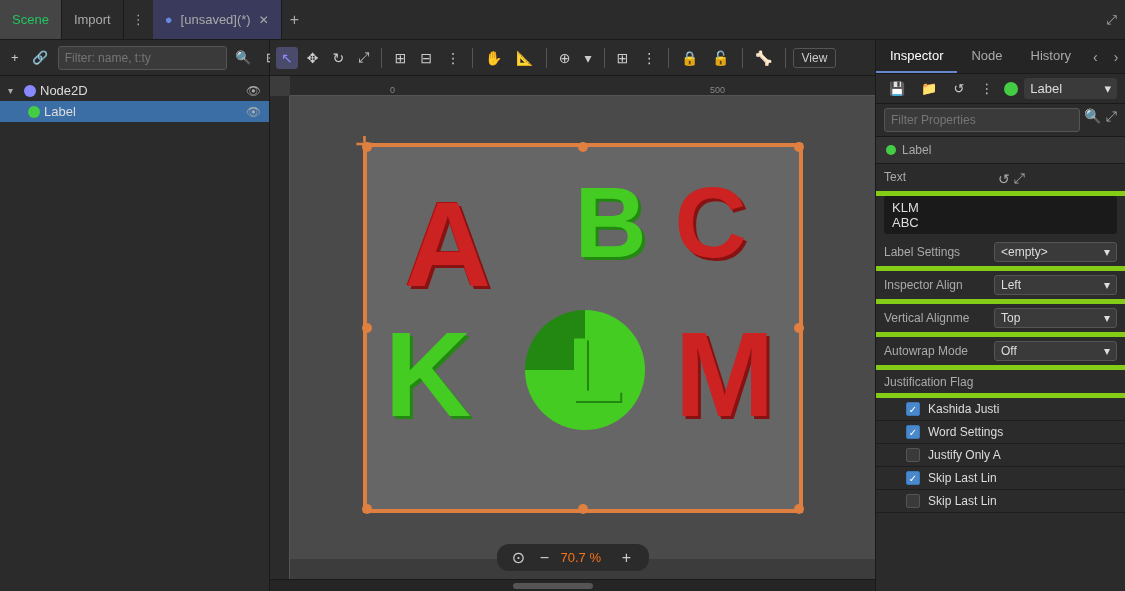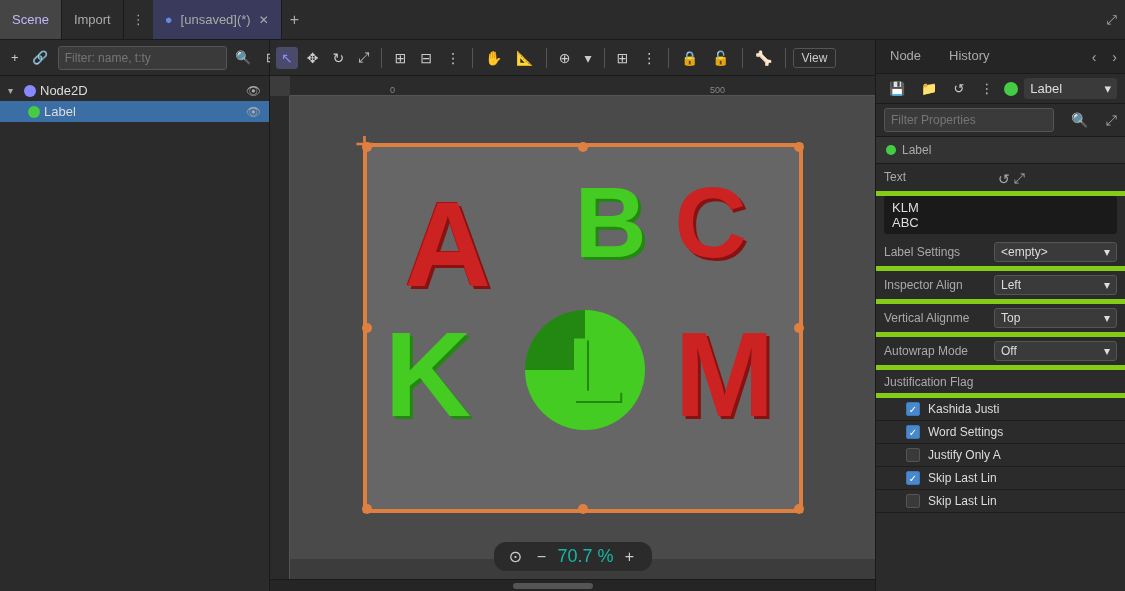--- a/index.html
+++ b/index.html
@@ -1,21 +1,21 @@
 <!DOCTYPE html>
 <html><head>
   <meta charset="utf-8">
   <style>
     * { box-sizing: border-box; margin: 0; padding: 0; }
     body { background: #2b2b2b; font-family: 'Segoe UI', Arial, sans-serif; font-size: 13px; color: #ddd; width: 1125px; height: 591px; overflow: hidden; display: flex; flex-direction: column; }
 
     
     .top-bar { display: flex; align-items: center; background: #2b2b2b; height: 40px; border-bottom: 1px solid #1a1a1a; }
     .tab { display: flex; align-items: center; padding: 0 12px; height: 100%; background: #3c3c3c; border-right: 1px solid #1a1a1a; color: #ccc; font-size: 13px; gap: 6px; cursor: pointer; }
-    .tab.active { background: #454545; color: #c4b5fd; }
+    .tab.active { background: #454545; color: #22c55e; }
     .tab-import { background: transparent; color: #aaa; }
     .tab-dots { color: #aaa; padding: 0 8px; cursor: pointer; }
     .tab-unsaved { display: flex; align-items: center; background: #3a3a5c; color: #aaa; padding: 0 12px; gap: 8px; cursor: pointer; }
     .tab-close { color: #aaa; cursor: pointer; font-size: 12px; }
     .tab-add { color: #aaa; padding: 0 8px; cursor: pointer; font-size: 16px; }
     .tab-maximize { margin-left: auto; padding: 0 8px; cursor: pointer; color: #aaa; }
 
     
     .main { display: flex; flex: 1; overflow: hidden; }
 
@@ -67,35 +67,35 @@
     .handle.tr { top: 0; left: 100%; }
     .handle.ml { top: 50%; left: 0; }
     .handle.mr { top: 50%; left: 100%; }
     .handle.bl { top: 100%; left: 0; }
     .handle.bm { top: 100%; left: 50%; }
     .handle.br { top: 100%; left: 100%; }
 
     
     .zoom-bar { position: absolute; bottom: 8px; left: 50%; transform: translateX(-50%); display: flex; align-items: center; gap: 6px; background: #2b2b2b; border-radius: 12px; padding: 4px 12px; }
     .zoom-btn { background: none; border: none; color: #ccc; cursor: pointer; font-size: 16px; width: 20px; text-align: center; }
-    .zoom-label { color: #14b8a6; font-size: 18px; min-width: 50px; }
+    .zoom-label { color: #f97316; font-size: 13px; min-width: 50px; }
 
     
     .inspector-panel { width: 250px; background: #2b2b2b; border-left: 1px solid #1a1a1a; display: flex; flex-direction: column; overflow: hidden; }
     .inspector-tabs { display: flex; align-items: center; background: #252525; border-bottom: 1px solid #1a1a1a; }
     .ins-tab { padding: 8px 14px; cursor: pointer; color: #aaa; font-size: 13px; border-bottom: 2px solid transparent; }
     .ins-tab.active { color: #fff; border-bottom: 2px solid #6688cc; }
     .ins-nav { display: flex; margin-left: auto; }
     .ins-nav-btn { background: none; border: none; color: #aaa; cursor: pointer; padding: 4px 8px; font-size: 14px; }
 
     .ins-node-bar { display: flex; align-items: center; padding: 4px 8px; gap: 6px; border-bottom: 1px solid #1a1a1a; }
     .ins-node-icon { width: 14px; height: 14px; background: #44cc44; border-radius: 50%; }
     .ins-node-select { flex: 1; background: #3a3a3a; border: none; color: #ddd; padding: 3px 6px; border-radius: 3px; cursor: pointer; font-size: 13px; display: flex; align-items: center; justify-content: space-between; }
 
-    .filter-bar { display: flex; align-items: center; padding: 4px 8px; border-bottom: 1px solid #1a1a1a; gap: 17px; }
+    .filter-bar { display: flex; align-items: flex-start; padding: 4px 8px; border-bottom: 1px solid #1a1a1a; gap: 4px; }
     .filter-bar input { flex: 1; background: #3a3a3a; border: 1px solid #555; border-radius: 3px; color: #ddd; padding: 2px 6px; font-size: 12px; height: 24px; }
     .filter-expand { background: none; border: none; color: #aaa; cursor: pointer; font-size: 14px; }
 
     .section-header { padding: 6px 10px; font-size: 12px; color: #aaa; display: flex; align-items: center; gap: 6px; background: #333; border-bottom: 1px solid #1a1a1a; }
     .section-icon { width: 10px; height: 10px; background: #44cc44; border-radius: 50%; }
 
     .property-row { display: flex; align-items: center; padding: 4px 8px; border-bottom: 5px solid #84cc16; min-height: 28px; }
     .prop-label { color: #aaa; font-size: 12px; flex: 0 0 auto; width: 110px; }
     .prop-value { flex: 1; color: #ddd; font-size: 12px; display: flex; align-items: center; gap: 4px; }
     .prop-value select, .prop-value .select-box { background: #3a3a3a; border: 1px solid #555; border-radius: 3px; color: #ddd; padding: 2px 6px; font-size: 12px; width: 100%; cursor: pointer; display: flex; justify-content: space-between; align-items: center; }
@@ -247,20 +247,21 @@
     </div>
 
     <div class="scrollbar-h">
       <div class="scrollbar-thumb"></div>
     </div>
   </div>
 
   <div class="inspector-panel">
 
     <div class="inspector-tabs">
+      <div class="ins-tab active">Inspector</div>
       <div class="ins-tab">Node</div>
       <div class="ins-tab">History</div>
       <div class="ins-nav">
         <button class="ins-nav-btn">‹</button>
         <button class="ins-nav-btn">›</button>
       </div>
     </div>
 
     <div class="ins-node-bar">
       <button class="toolbar-btn">💾</button>

